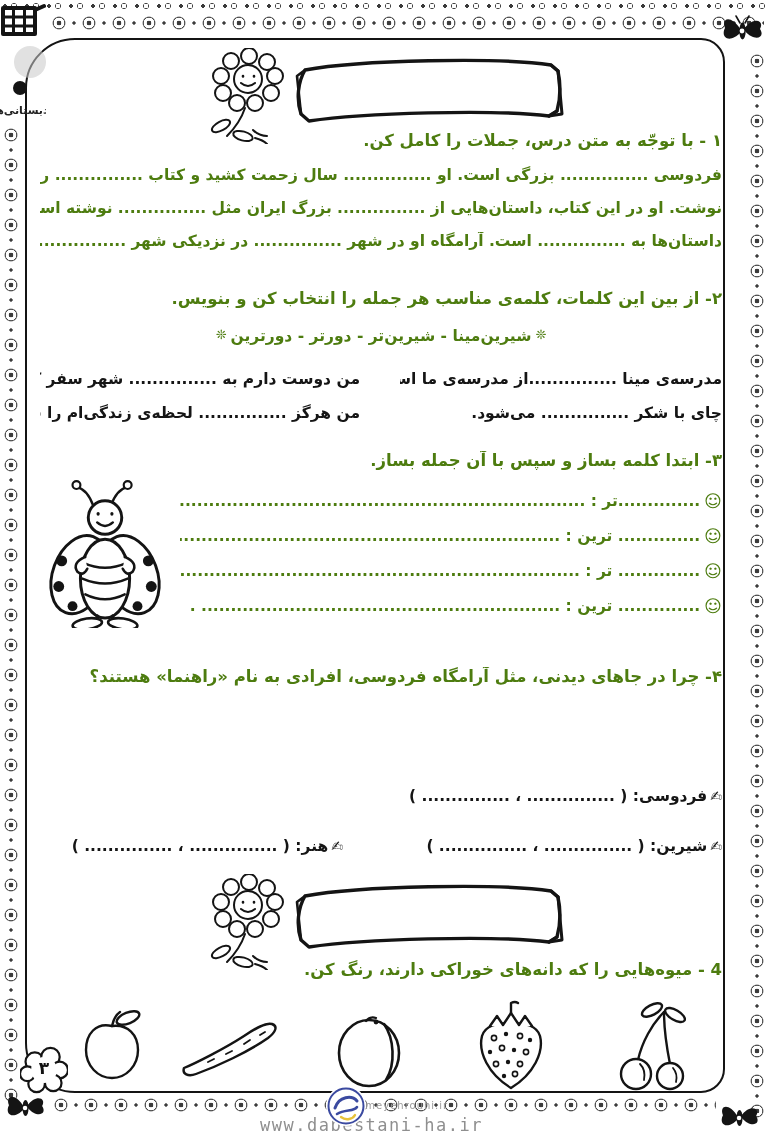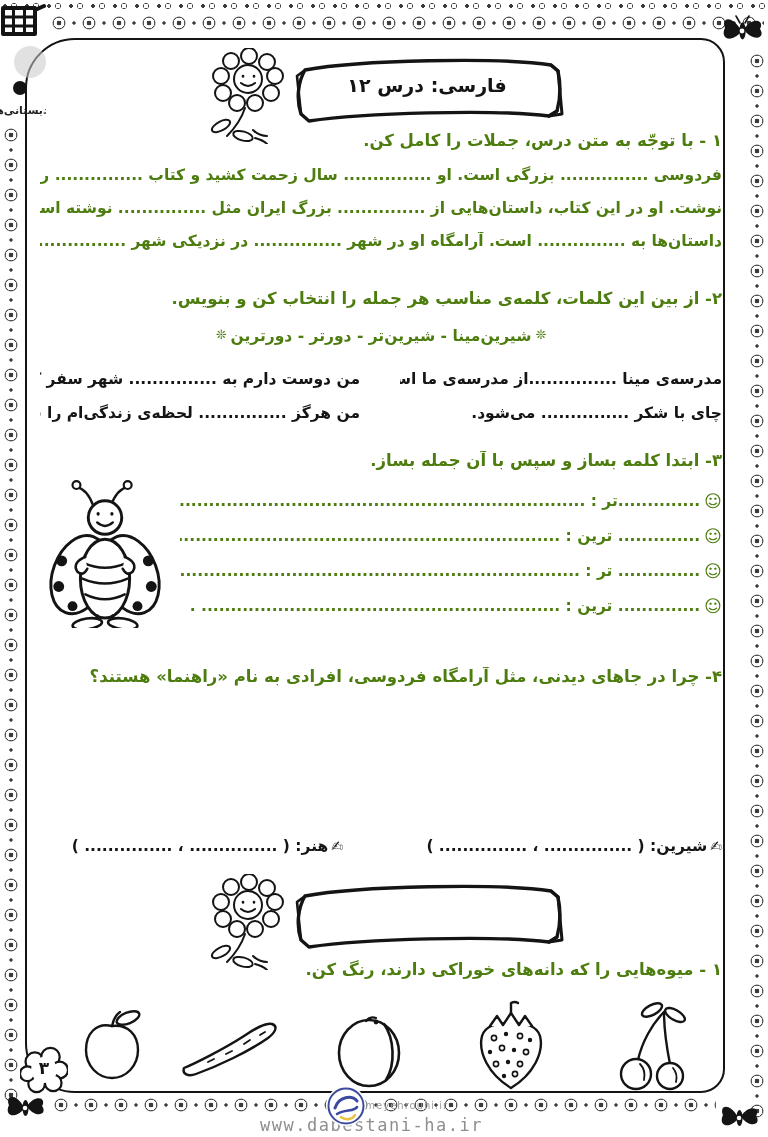--- a/index.html
+++ b/index.html
@@ -154,21 +154,20 @@
         <ellipse class="fillw" cx="38" cy="88" rx="10" ry="4.5" transform="rotate(15 38 88)"></ellipse>
         <path d="M48 82 q6 6 14 6 M50 90 q8 2 12 6"></path>
       </g>
     </svg>
     <svg class="ribbon" viewBox="0 0 296 74">
       <path d="M26 18 C 80 8 220 5 272 13 L 279 19 C 282 33 281 48 278 59 L 270 64 C 214 57 84 61 30 69 L 22 62 C 17 47 19 30 26 18 Z" class="fillw ink" stroke-width="3.4"></path>
       <path d="M272 13 L 279 19 M278 59 L 270 64" class="ink" stroke-width="3"></path>
       <path d="M279 19 L 283 62 L 270 64" class="ink" stroke-width="3" fill="#fff"></path>
       <path d="M26 18 L 18 24 L 22 62" class="ink" stroke-width="2.6"></path>
     </svg>
-    <div class="ribbon-label">فارسی: درس ۱۲</div>
   </div>
 
   <div class="q-head" style="top:131px;">۱ - با توجّه به متن درس، جملات را کامل کن.</div>
   <div class="q-line" style="top:166px;">فردوسی ............... بزرگی است. او ............... سال زحمت کشید و کتاب ............... را به زبان ...............</div>
   <div class="q-line" style="top:199px;">نوشت. او در این کتاب، داستان‌هایی از ............... بزرگ ایران مثل ............... نوشته است. تمام این</div>
   <div class="q-line" style="top:232px;">داستان‌ها به ............... است. آرامگاه او در شهر ............... در نزدیکی شهر ............... قرار دارد.</div>
 
   <div class="q-head" style="top:289px;">۲- از بین این کلمات، کلمه‌ی مناسب هر جمله را انتخاب کن و بنویس.</div>
   <div class="q-line center" style="top:327px;">
     <span class="sparkle">❊</span><span>شیرین‌مینا - شیرین‌تر - دورتر - دورترین</span><span class="sparkle">❊</span>
@@ -217,20 +216,23 @@
   </div>
   <div class="q-line" style="top:560px; left:180px;">
     <span class="smiley">☺</span><span>.............. تر : .................................................................... .</span>
   </div>
   <div class="q-line" style="top:595px; left:180px;">
     <span class="smiley">☺</span><span>.............. ترین : ............................................................. .</span>
   </div>
 
   <div class="q-head" style="top:667px;">۴- چرا در جاهای دیدنی،  مثل آرامگاه فردوسی، افرادی به نام «راهنما» هستند؟</div>
 
+  <div class="q5-r" style="top:787px;">
+    <span class="pen">✍</span><span>فردوسی: ( ............... ، ............... )</span>
+  </div>
   <div class="q5-r" style="top:837px;">
     <span class="pen">✍</span><span>شیرین:  ( ............... ، ............... )</span>
   </div>
   <div class="q5-l" style="top:837px;">
     <span class="pen">✍</span><span>هنر:  ( ............... ، ............... )</span>
   </div>
 
   <div class="banner" style="top:874px;">
     <svg class="flower" viewBox="0 0 88 96">
       <g class="ink" stroke-width="2">
@@ -253,21 +255,21 @@
       </g>
     </svg>
     <svg class="ribbon" viewBox="0 0 296 74">
       <path d="M26 18 C 80 8 220 5 272 13 L 279 19 C 282 33 281 48 278 59 L 270 64 C 214 57 84 61 30 69 L 22 62 C 17 47 19 30 26 18 Z" class="fillw ink" stroke-width="3.4"></path>
       <path d="M272 13 L 279 19 M278 59 L 270 64" class="ink" stroke-width="3"></path>
       <path d="M279 19 L 283 62 L 270 64" class="ink" stroke-width="3" fill="#fff"></path>
       <path d="M26 18 L 18 24 L 22 62" class="ink" stroke-width="2.6"></path>
     </svg>
   </div>
 
-  <div class="q-head" style="top:960px;">۱ - میوه‌هایی را که دانه‌های خوراکی دارند، رنگ کن.</div>
+  <div class="q-head" style="top:960px;">4 - میوه‌هایی را که دانه‌های خوراکی دارند، رنگ کن.</div>
 
   <svg class="abs" style="left:78px; top:1008px;" width="68" height="74" viewBox="0 0 68 74">
     <g class="ink" stroke-width="2.4">
       <path d="M34 18 C 18 14 8 26 8 42 C 8 58 20 70 34 70 C 48 70 60 58 60 42 C 60 27 50 16 34 18 Z" class="fillw"></path>
       <path d="M34 18 Q 36 8 42 4"></path>
       <ellipse class="fillw" cx="50" cy="10" rx="12" ry="5.5" transform="rotate(-22 50 10)"></ellipse>
     </g>
   </svg>
   <svg class="abs" style="left:178px; top:1020px;" width="104" height="58" viewBox="0 0 104 58">
     <g class="ink" stroke-width="2.4">

